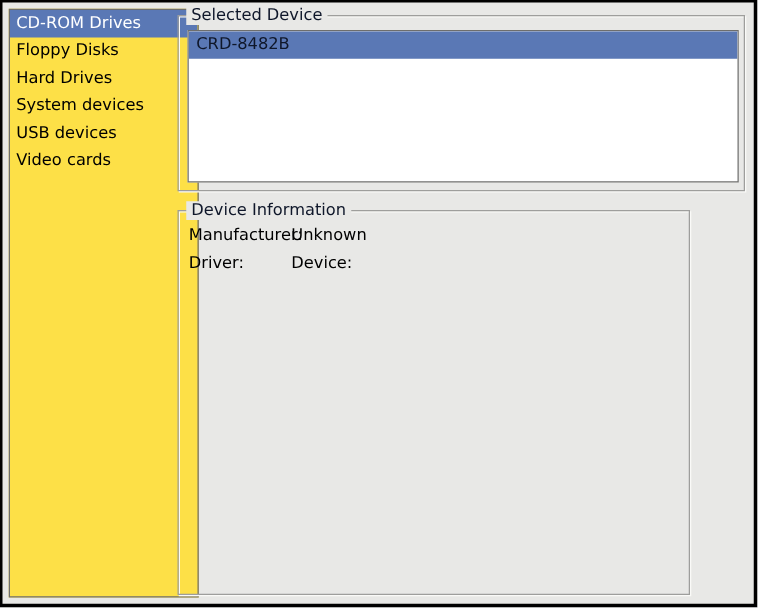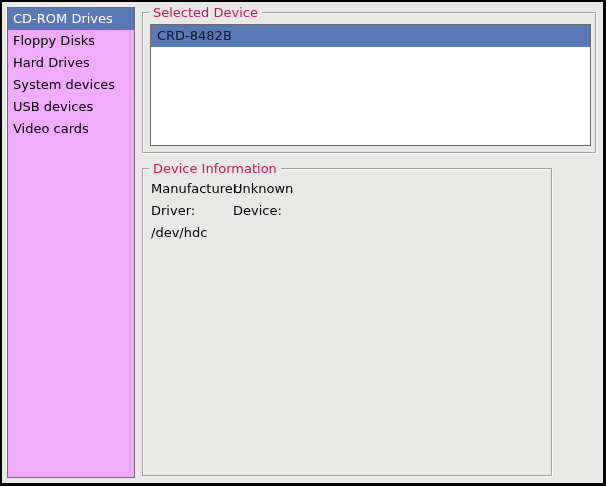--- a/index.html
+++ b/index.html
@@ -23,22 +23,22 @@
     background: var(--bg);
     border: solid #000;
     border-width: 2px 3px 3px 2px;
     overflow: hidden;
   }
 
   
   .category-list {
     position: absolute;
     left: 5px; top: 5px;
-    width: 128px; height: 471px;
-    background: #f0abfc;
+    width: 152px; height: 471px;
+    background: #fde047;
     border: 1px solid var(--list-border);
     overflow: hidden;
   }
   .cat-row {
     height: 22px;
     line-height: 22px;
     padding-left: 5px;
     white-space: nowrap;
     cursor: default;
   }
@@ -53,21 +53,21 @@
     border: 1px solid var(--frame-line);
     box-shadow: inset 1px 1px 0 #fafaf8, 1px 1px 0 #fafaf8;
   }
   .frame-label {
     position: absolute;
     top: -8px;
     left: 6px;
     background: var(--bg);
     padding: 0 4px;
     line-height: 15px;
-    color: #be185d;
+    color: #0f172a;
     white-space: nowrap;
   }
   .frame-selected-device {
     left: 140px; top: 10px;
     width: 454px; height: 141px;
   }
   .frame-device-info {
     left: 140px; top: 166px;
     width: 410px; height: 308px;
   }
@@ -127,17 +127,16 @@
     </div>
   </div>
 
   <div class="frame frame-device-info">
     <span class="frame-label">Device Information</span>
     <div class="info-grid">
       <span class="info-label">Manufacturer:</span>
       <span class="info-value">Unknown</span>
       <span class="info-label">Driver:</span>
       <span class="info-label">Device:</span>
-      <span class="info-value">/dev/hdc</span>
     </div>
   </div>
 
 </div>
 
 </body></html>

